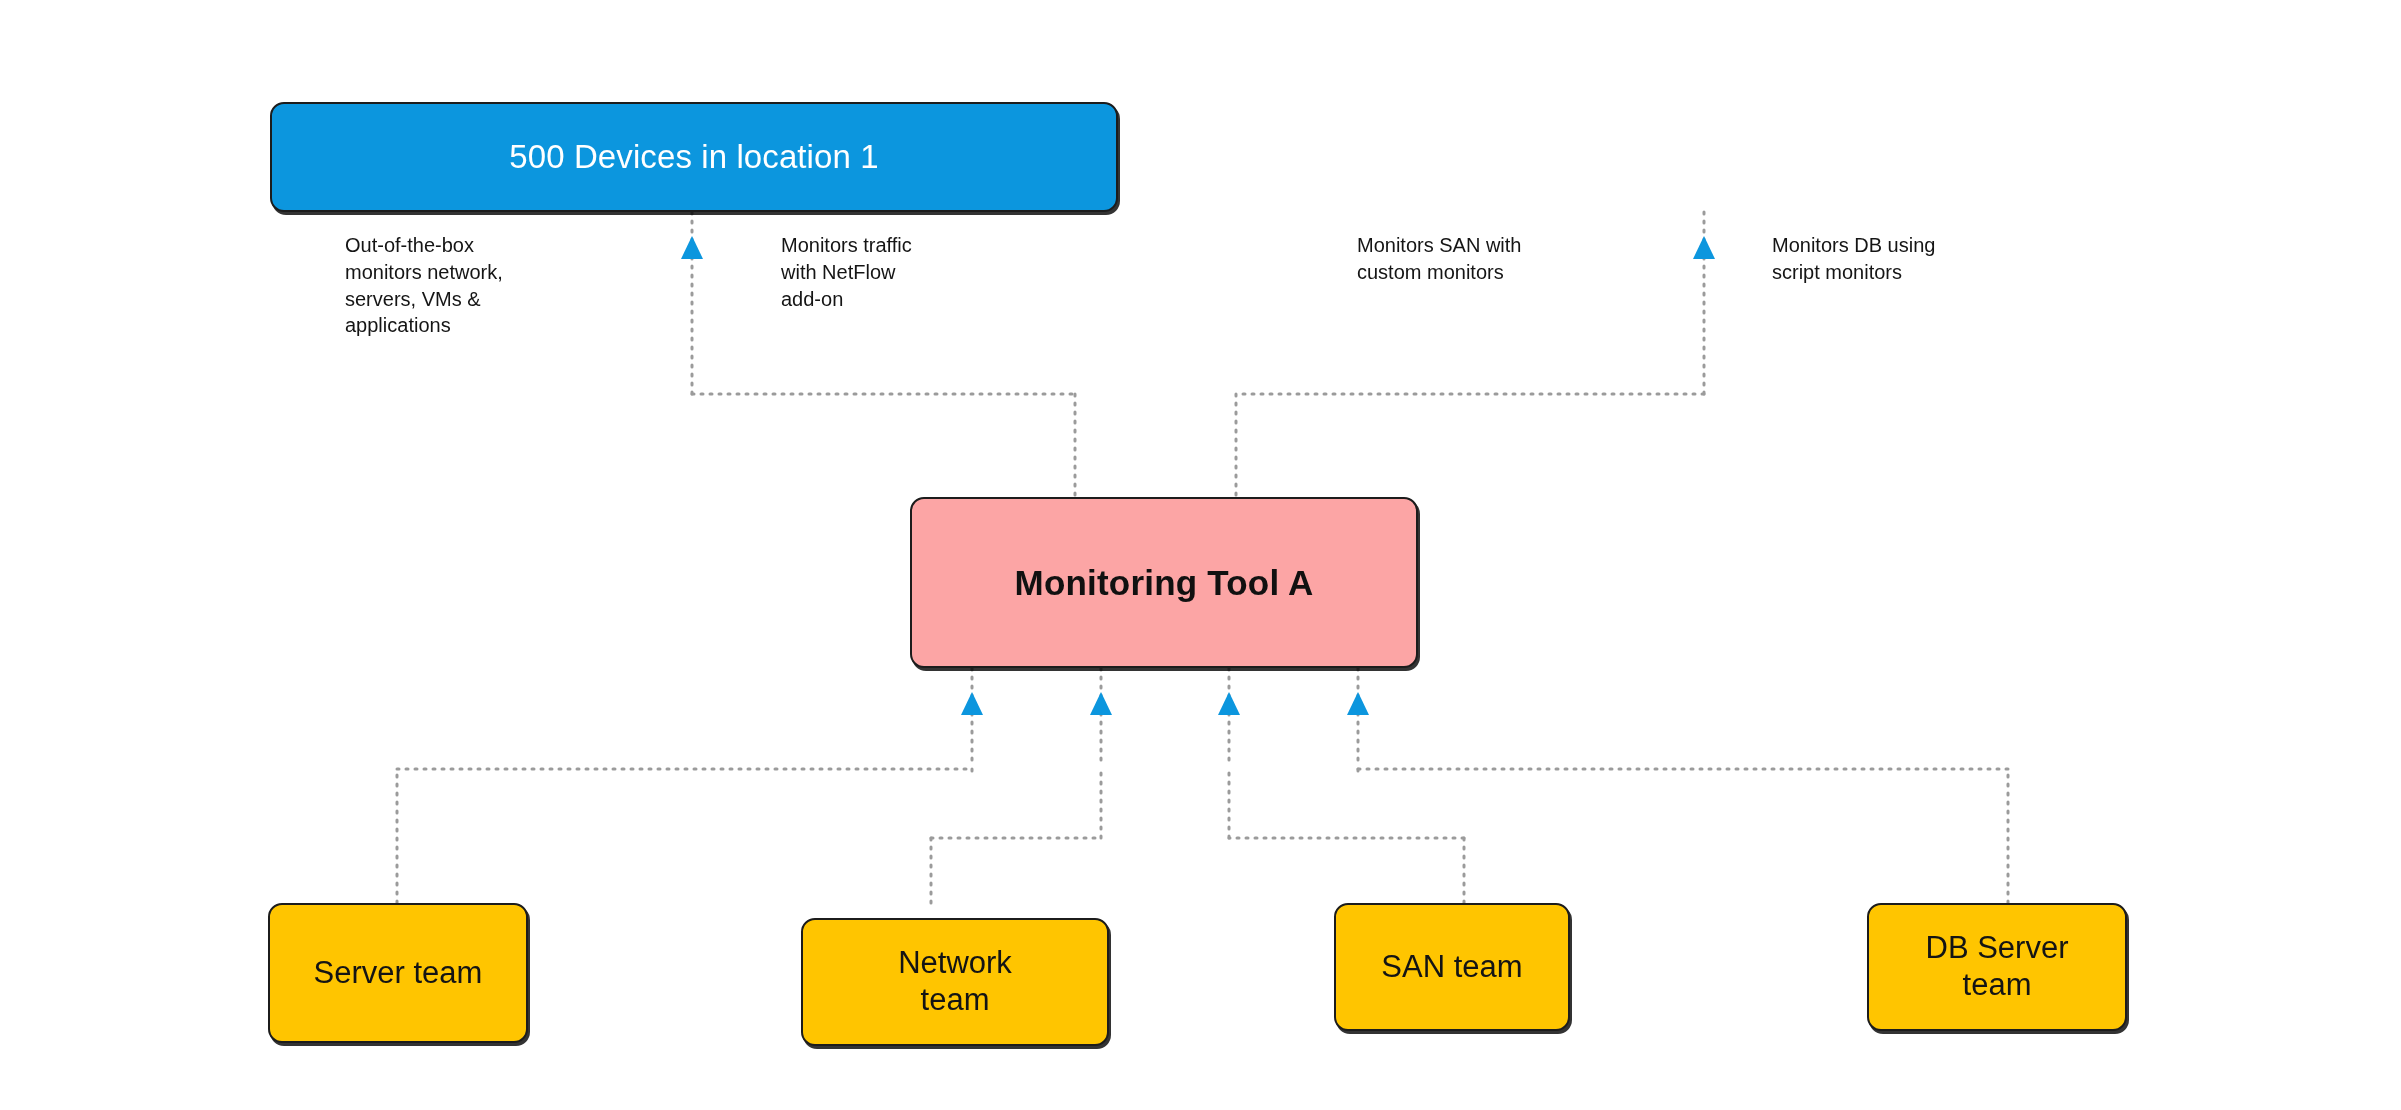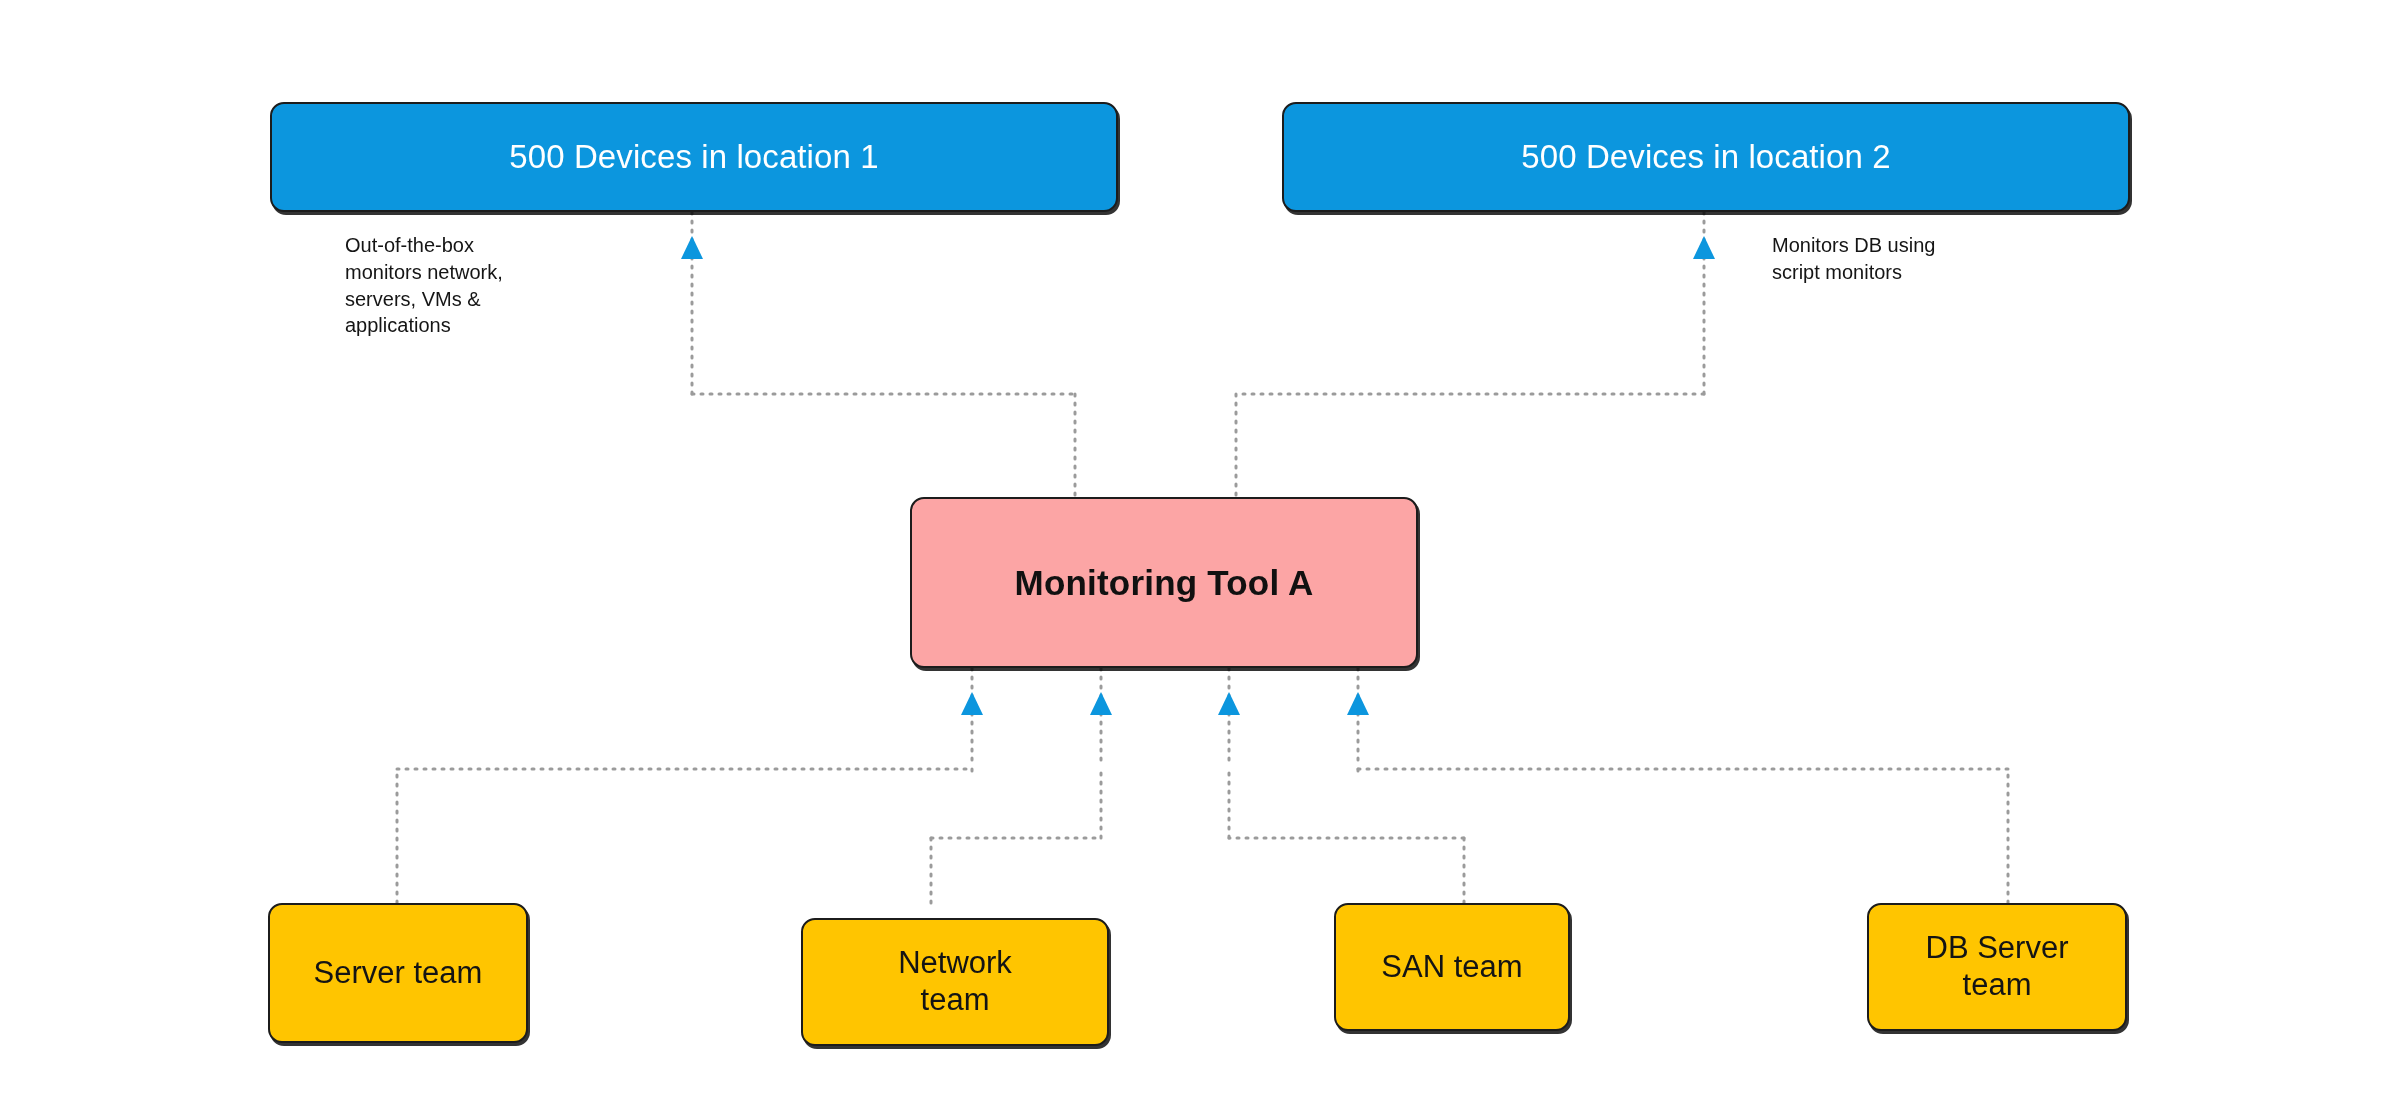--- a/index.html
+++ b/index.html
@@ -132,30 +132,32 @@
       <polygon points="1101,692 1112,715 1090,715"></polygon>
       <polygon points="1229,692 1240,715 1218,715"></polygon>
       <polygon points="1358,692 1369,715 1347,715"></polygon>
     </g>
   </svg>
 
   <div class="node node-source" style="left:270px; top:102px; width:848px; height:110px;">
     <span class="node-label">500 Devices in location 1</span>
   </div>
 
-  <div class="node node-source" style="left:1282px; top:102px; width:848px; height:110px;">
-    <span class="node-label">500 Devices in location 2</span>
-  </div>
 
   <div class="caption" style="left:345px; top:232px; width:310px;">Out-of-the-box
 monitors network,
 servers, VMs &amp;
 applications</div>
 
+  <div class="caption" style="left:781px; top:232px; width:300px;">Monitors traffic
+with NetFlow
+add-on</div>
 
+  <div class="caption" style="left:1357px; top:232px; width:300px;">Monitors SAN with
+custom monitors</div>
 
   <div class="caption" style="left:1772px; top:232px; width:310px;">Monitors DB using
 script monitors</div>
 
   <div class="node node-tool" style="left:910px; top:497px; width:508px; height:171px;">
     <span class="node-label">Monitoring Tool A</span>
   </div>
 
   <div class="node node-team" style="left:268px; top:903px; width:260px; height:140px;">
     <span class="node-label">Server team</span>

